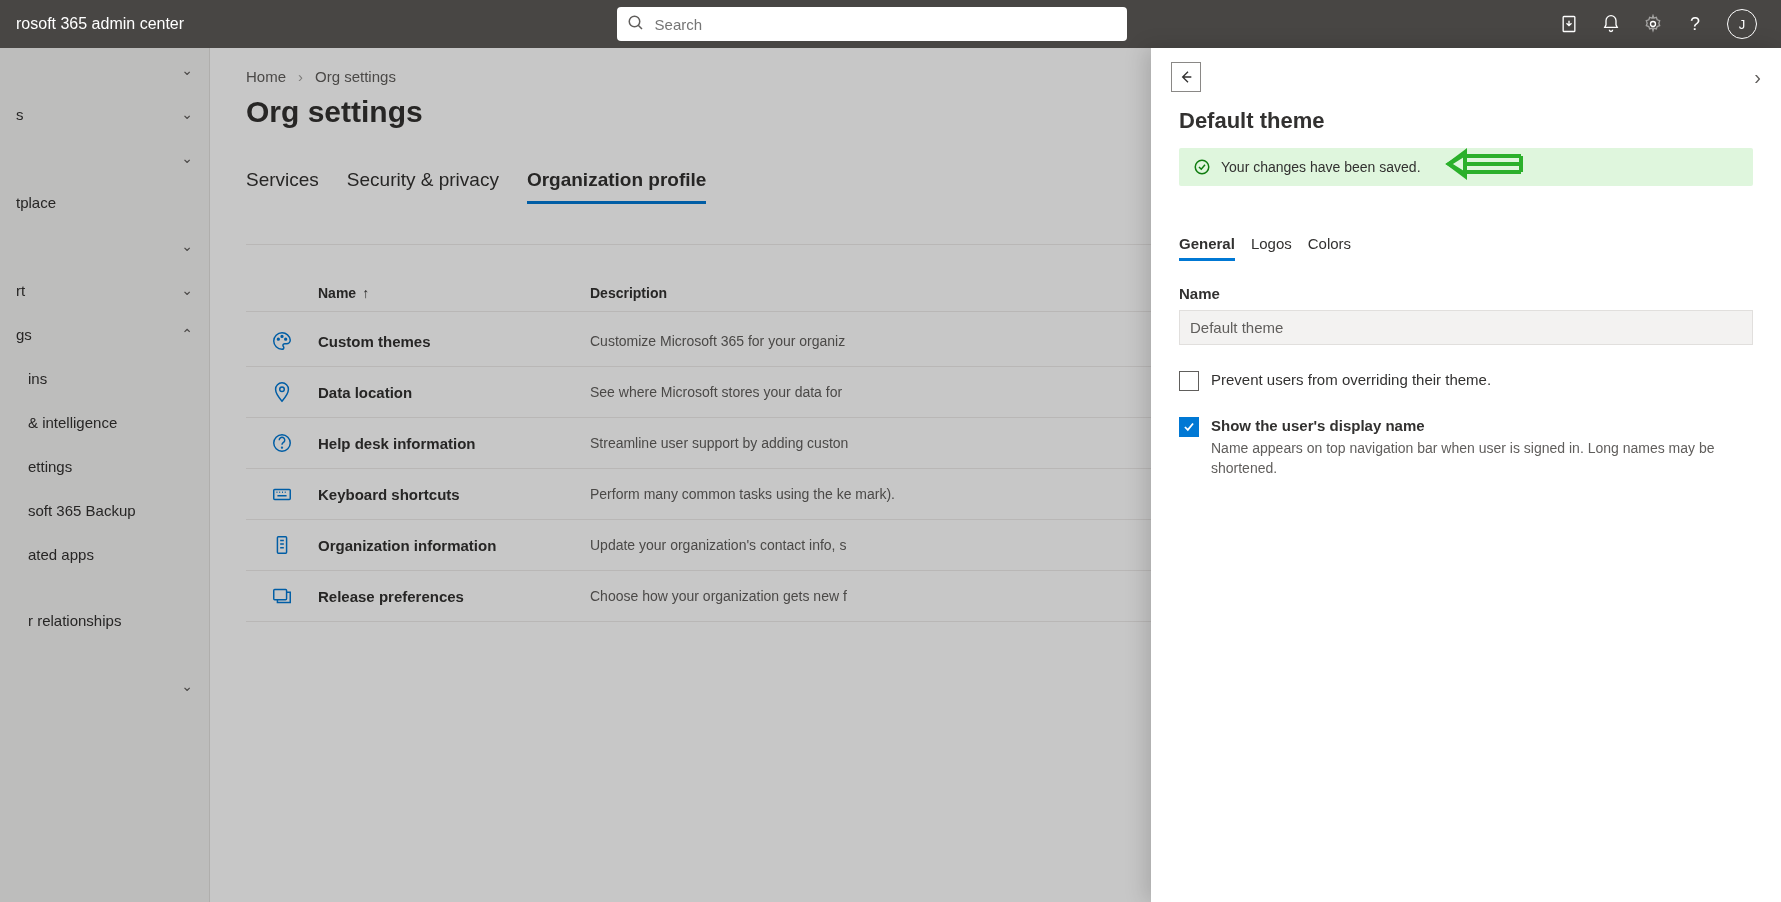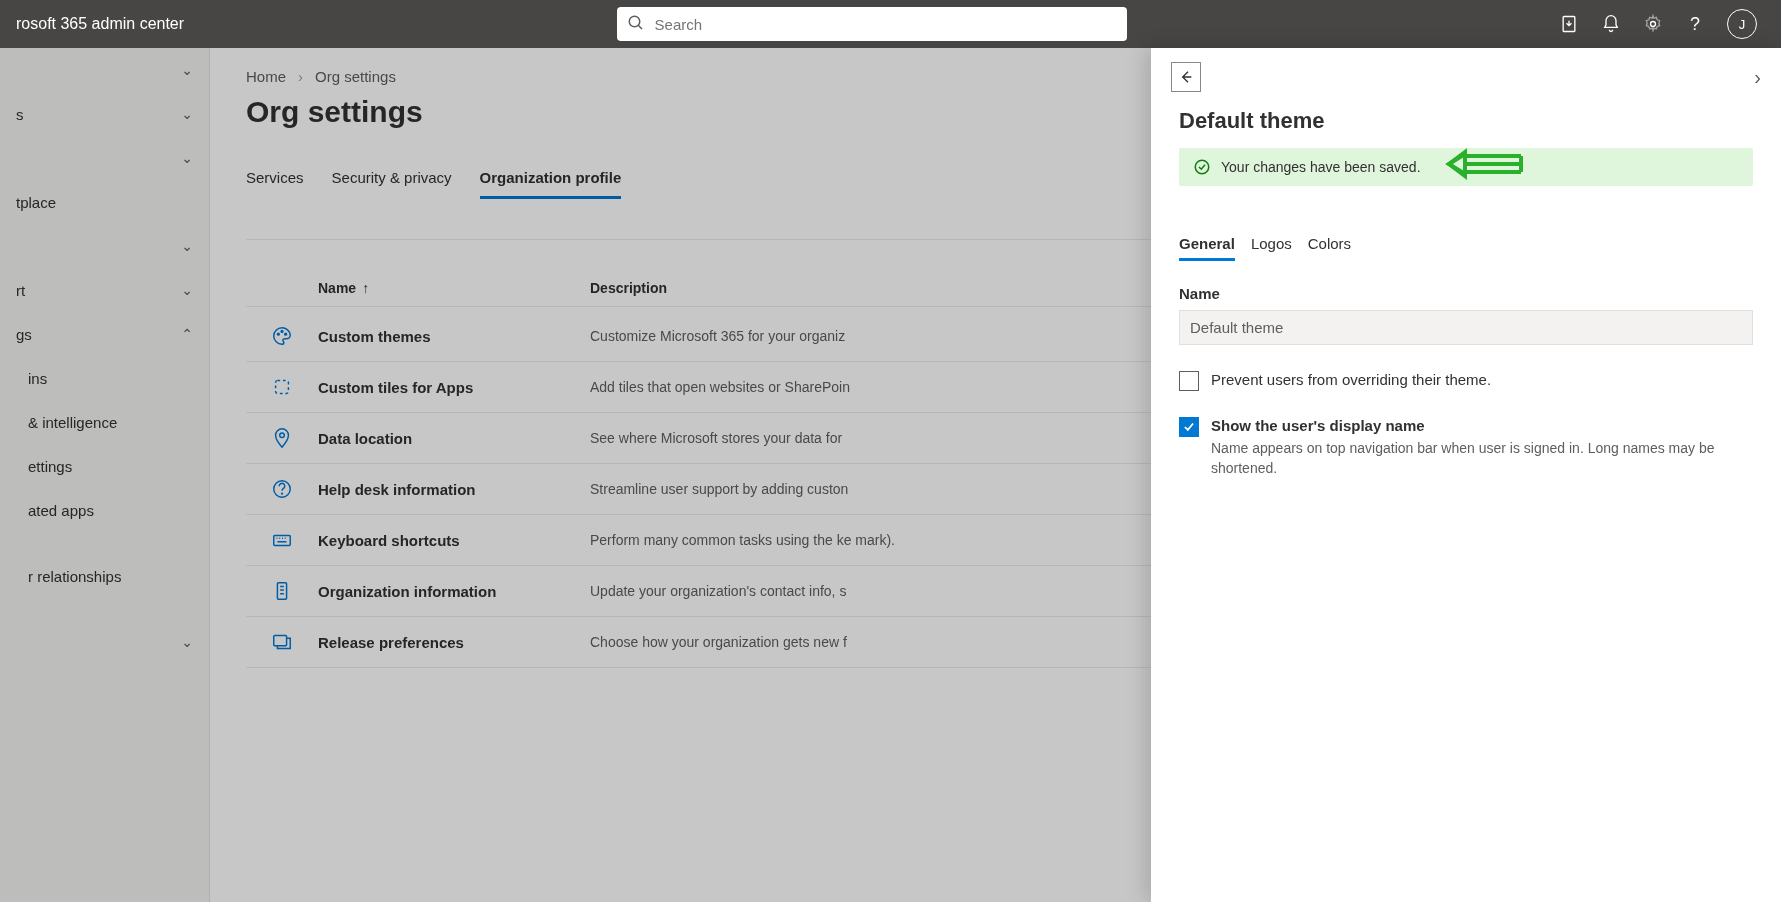--- a/index.html
+++ b/index.html
@@ -25,21 +25,21 @@
     .side-sub { padding-left: 28px; }
     
     
     .main { flex: 1; padding: 20px 36px; overflow-y: auto; position: relative; }
     .breadcrumb { display: flex; align-items: center; gap: 12px; color: #605e5c; font-size: 15px; margin-bottom: 10px; }
     .breadcrumb a { color: #605e5c; text-decoration: none; }
     .breadcrumb .sep { color: #a19f9d; }
     h1.page-title { font-size: 30px; font-weight: 700; margin: 8px 0 30px 0; }
     
     .tabs-main { display: flex; gap: 28px; border-bottom: none; margin-bottom: 40px; }
-    .tab-m { padding: 10px 0; font-size: 15px; border-bottom: 3px solid transparent; cursor: pointer; color: #323130; }
+    .tab-m { padding: 10px 0; font-size: 19px; border-bottom: 3px solid transparent; cursor: pointer; color: #323130; }
     .tab-m.active { border-bottom-color: #0078d4; font-weight: 600; }
     
     .divider-line { border-top:1px solid #edebe9; margin-bottom: 30px; }
     
     .col-head { display: flex; padding: 10px 0; color: #323130; font-size: 14px; border-bottom: 1px solid #edebe9; margin-bottom:4px; }
     .col-name { width: 344px; padding-left: 72px; font-weight: 600; display:flex; align-items:center; gap:6px;}
     .col-desc { flex: 1; font-weight: 600; }
     
     .row { display: flex; align-items: center; padding: 14px 0; border-bottom: 1px solid #edebe9; cursor: pointer; }
     .row-icon { width: 72px; display:flex; justify-content:center; color: #0078d4; }
@@ -151,20 +151,23 @@
     <div class="side-item side-sub">
         <span>ins</span>
       </div>
     <div class="side-item side-sub">
         <span>&amp; intelligence</span>
       </div>
     <div class="side-item side-sub">
         <span>ettings</span>
       </div>
     <div class="side-item side-sub">
+        <span>soft 365 Backup</span>
+      </div>
+    <div class="side-item side-sub">
         <span>ated apps</span>
       </div>
     <div class="side-item side-sub" style="margin-top:22px">
         <span>r relationships</span>
       </div>
     <div class="side-item" style="margin-top:22px">
         <span></span>
         <span class="chev">⌄</span>
       </div>
   </div>
@@ -198,29 +201,20 @@
     <div class="row-icon">
             <svg viewBox="0 0 24 24" fill="none" stroke="currentColor" stroke-width="1.6">
               <path d="M12 3a9 9 0 100 18c1 0 2-1 2-2s-1-1-1-2 1-2 2-2h2a4 4 0 004-4 9 9 0 00-9-8z"></path>
               <circle cx="8" cy="10" r="1" fill="currentColor"></circle>
               <circle cx="12" cy="7" r="1" fill="currentColor"></circle>
               <circle cx="16" cy="10" r="1" fill="currentColor"></circle>
             </svg>
           </div>
     <div class="row-name">Custom themes</div>
     <div class="row-desc">Customize Microsoft 365 for your organiz</div>
-        </div>
-        <div class="row">
-    <div class="row-icon">
-            <svg viewBox="0 0 24 24" fill="none" stroke="currentColor" stroke-width="1.6" stroke-dasharray="3 3">
-              <rect x="5" y="5" width="14" height="14" rx="2"></rect>
-            </svg>
-          </div>
-    <div class="row-name">Custom tiles for Apps</div>
-    <div class="row-desc">Add tiles that open websites or SharePoin</div>
         </div>
         <div class="row">
     <div class="row-icon">
             <svg viewBox="0 0 24 24" fill="none" stroke="currentColor" stroke-width="1.6">
               <path d="M12 2a7 7 0 017 7c0 5-7 13-7 13S5 14 5 9a7 7 0 017-7z"></path>
               <circle cx="12" cy="9" r="2.5"></circle>
             </svg>
           </div>
     <div class="row-name">Data location</div>
     <div class="row-desc">See where Microsoft stores your data for </div>

